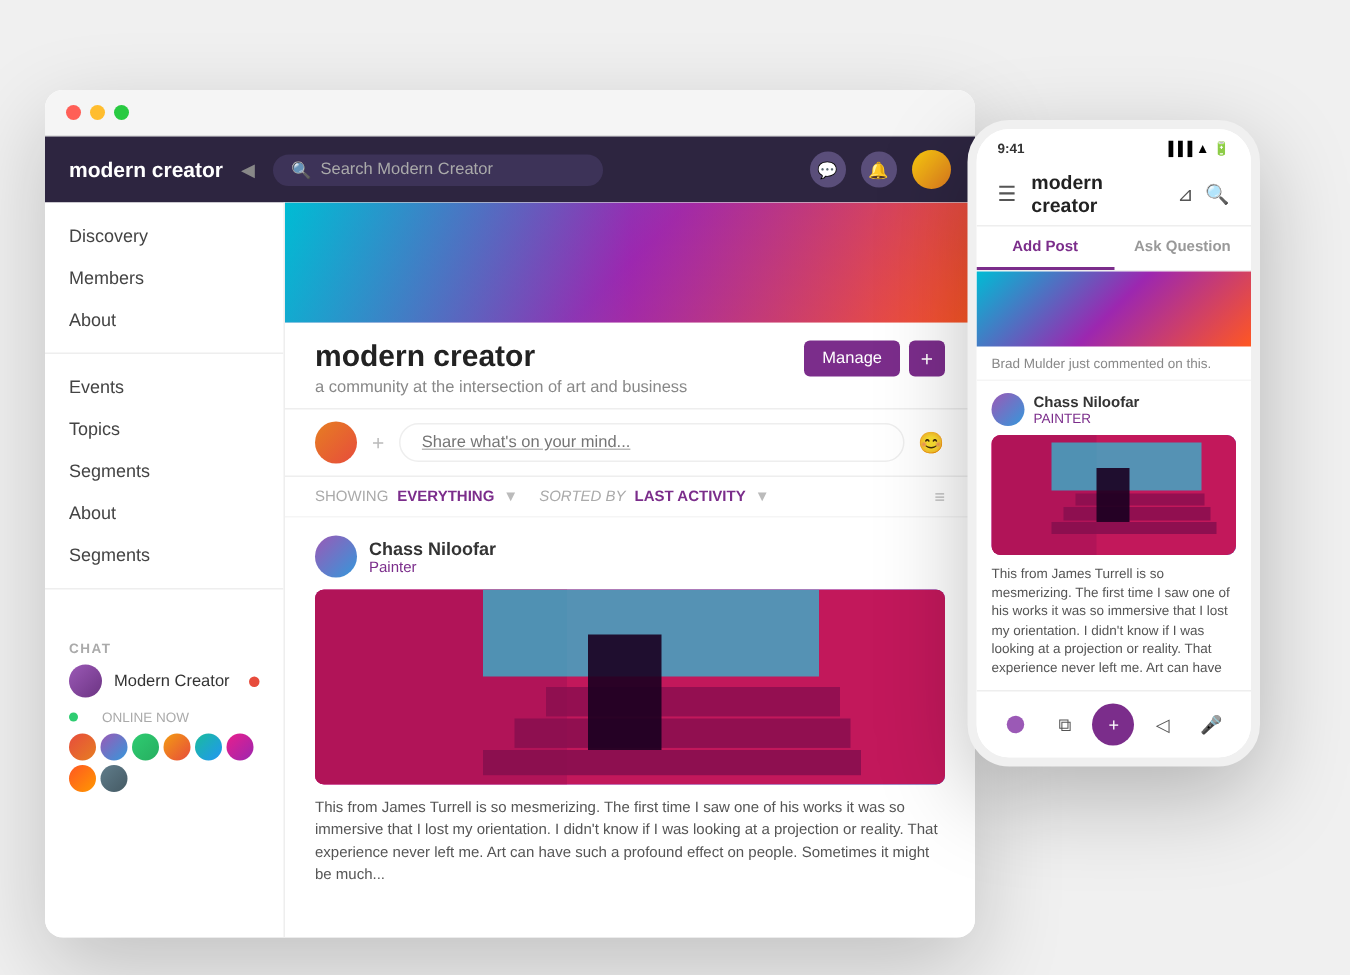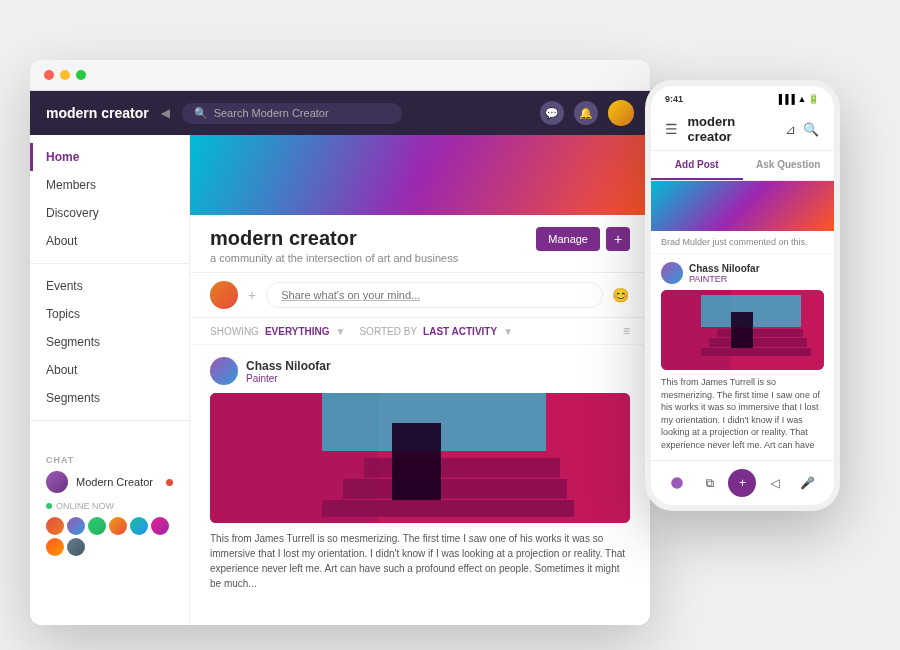--- a/index.html
+++ b/index.html
@@ -165,21 +165,21 @@
       border-radius: 50%;
       background: #e74c3c;
     }
 
     .online-label {
       font-size: 9px;
       color: #aaa;
       margin-top: 8px;
       display: flex;
       align-items: center;
-      gap: 4px;
+      gap: 16px;
     }
     .online-dot { width: 6px; height: 6px; border-radius: 50%; background: #2ecc71; }
 
     .online-avatars {
       display: flex;
       flex-wrap: wrap;
       gap: 3px;
       margin-top: 6px;
     }
     .online-avatar {
@@ -470,23 +470,22 @@
       <div class="header-icon">💬</div>
       <div class="header-icon">🔔</div>
       <div class="header-avatar"></div>
     </div>
   </div>
 
   <div class="app-body">
 
     <div class="sidebar">
       <div class="nav-group">
-        <div class="nav-item active">Home</div>
+        <div class="nav-item">Discovery</div>
         <div class="nav-item">Members</div>
-        <div class="nav-item">Discovery</div>
         <div class="nav-item">About</div>
       </div>
       <div class="nav-divider"></div>
       <div class="nav-group">
         <div class="nav-item">Events</div>
         <div class="nav-item">Topics</div>
         <div class="nav-item">Segments</div>
         <div class="nav-item">About</div>
         <div class="nav-item">Segments</div>
       </div>
@@ -537,21 +536,21 @@
         <div class="post-avatar"></div>
         <span style="color:#bbb;font-size:14px;">+</span>
         <input class="post-input" type="text" placeholder="Share what's on your mind..." style="">
         <span class="emoji-icon">😊</span>
       </div>
 
       <div class="filter-bar">
         <span>SHOWING</span>
         <span class="filter-tag">EVERYTHING</span>
         <span class="filter-arrow">▼</span>
-        <span style="margin-left:8px;">SORTED BY</span>
+        <span style="margin-left:8px;font-style:italic;">SORTED BY</span>
         <span class="filter-tag">LAST ACTIVITY</span>
         <span class="filter-arrow">▼</span>
         <span class="list-icon">≡</span>
       </div>
 
       <div class="post">
         <div class="post-header">
           <div class="poster-avatar"></div>
           <div class="poster-info">
             <div class="poster-name">Chass Niloofar</div>

